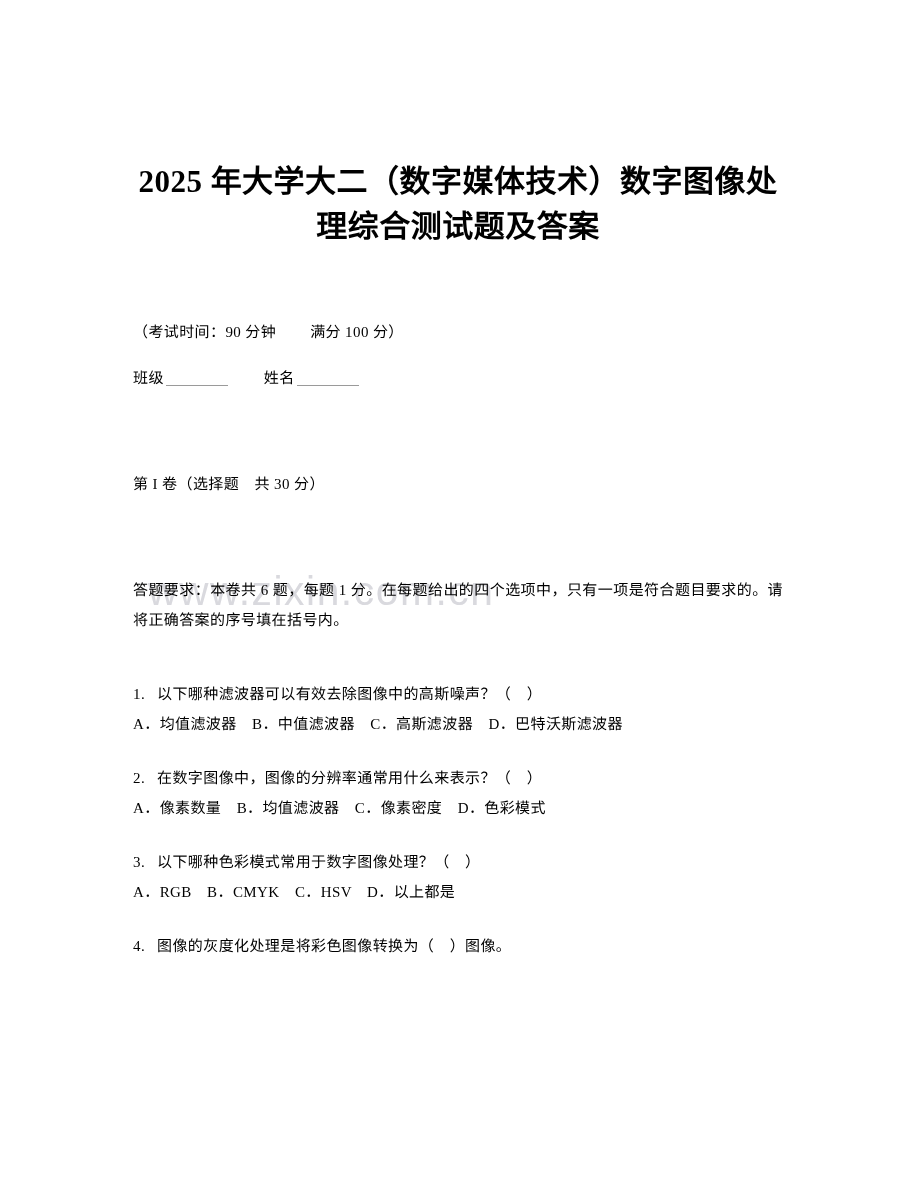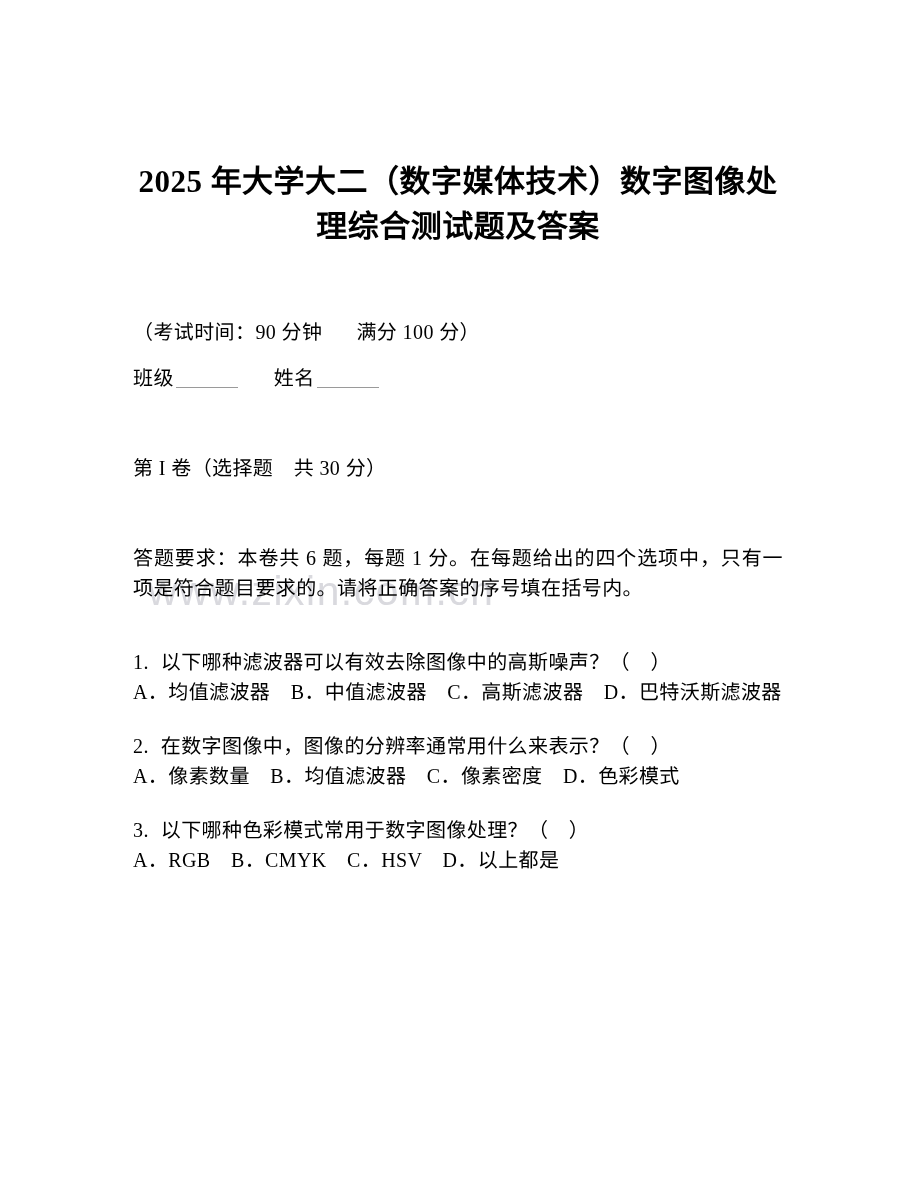--- a/index.html
+++ b/index.html
@@ -56,21 +56,21 @@
     padding-top: 148px;
     font-size: 31px;
     line-height: 45px;
     font-weight: bold;
     text-align: center;
     letter-spacing: 0.5px;
     font-family: "Liberation Serif", "DejaVu Serif", serif;
   }
 
   .line {
-    font-size: 20px;
+    font-size: 15px;
     line-height: 30px;
     letter-spacing: 0.4px;
     font-family: "Liberation Serif", "DejaVu Serif", serif;
     text-align: justify;
   }
 
   .exam-info {
     margin-top: 68px;
   }
 
@@ -80,21 +80,21 @@
 
   .blank-line {
     display: inline-block;
     width: 62px;
     border-bottom: 1.5px solid #9a9a9a;
     vertical-align: -3px;
     margin: 0 2px;
   }
 
   .gap-md { margin-top: 44px; }
-  .gap-lg { margin-top: 60px; }
+  .gap-lg { margin-top: 76px; }
 
   .question {
     margin-top: 24px;
   }
   .options {
   }
 
   .spacer-wide { display: inline-block; width: 34px; }
   .spacer-opt  { display: inline-block; width: 12px; }
 </style>
@@ -131,17 +131,20 @@
       <div class="line question">
         <span>2.</span><span class="spacer-opt"></span><span>在数字图像中，图像的分辨率通常用什么来表示？（　）</span>
       </div>
       <div class="line options">A．像素数量　B．均值滤波器　C．像素密度　D．色彩模式</div>
 
       <div class="line question">
         <span>3.</span><span class="spacer-opt"></span><span>以下哪种色彩模式常用于数字图像处理？（　）</span>
       </div>
       <div class="line options">A．RGB　B．CMYK　C．HSV　D．以上都是</div>
 
+      <div class="line question">
+        <span>4.</span><span class="spacer-opt"></span><span>图像的灰度化处理是将彩色图像转换为（　）图像。</span>
+      </div>
 
     </div>
 
   </div>
 </div>
 
 </body></html>

